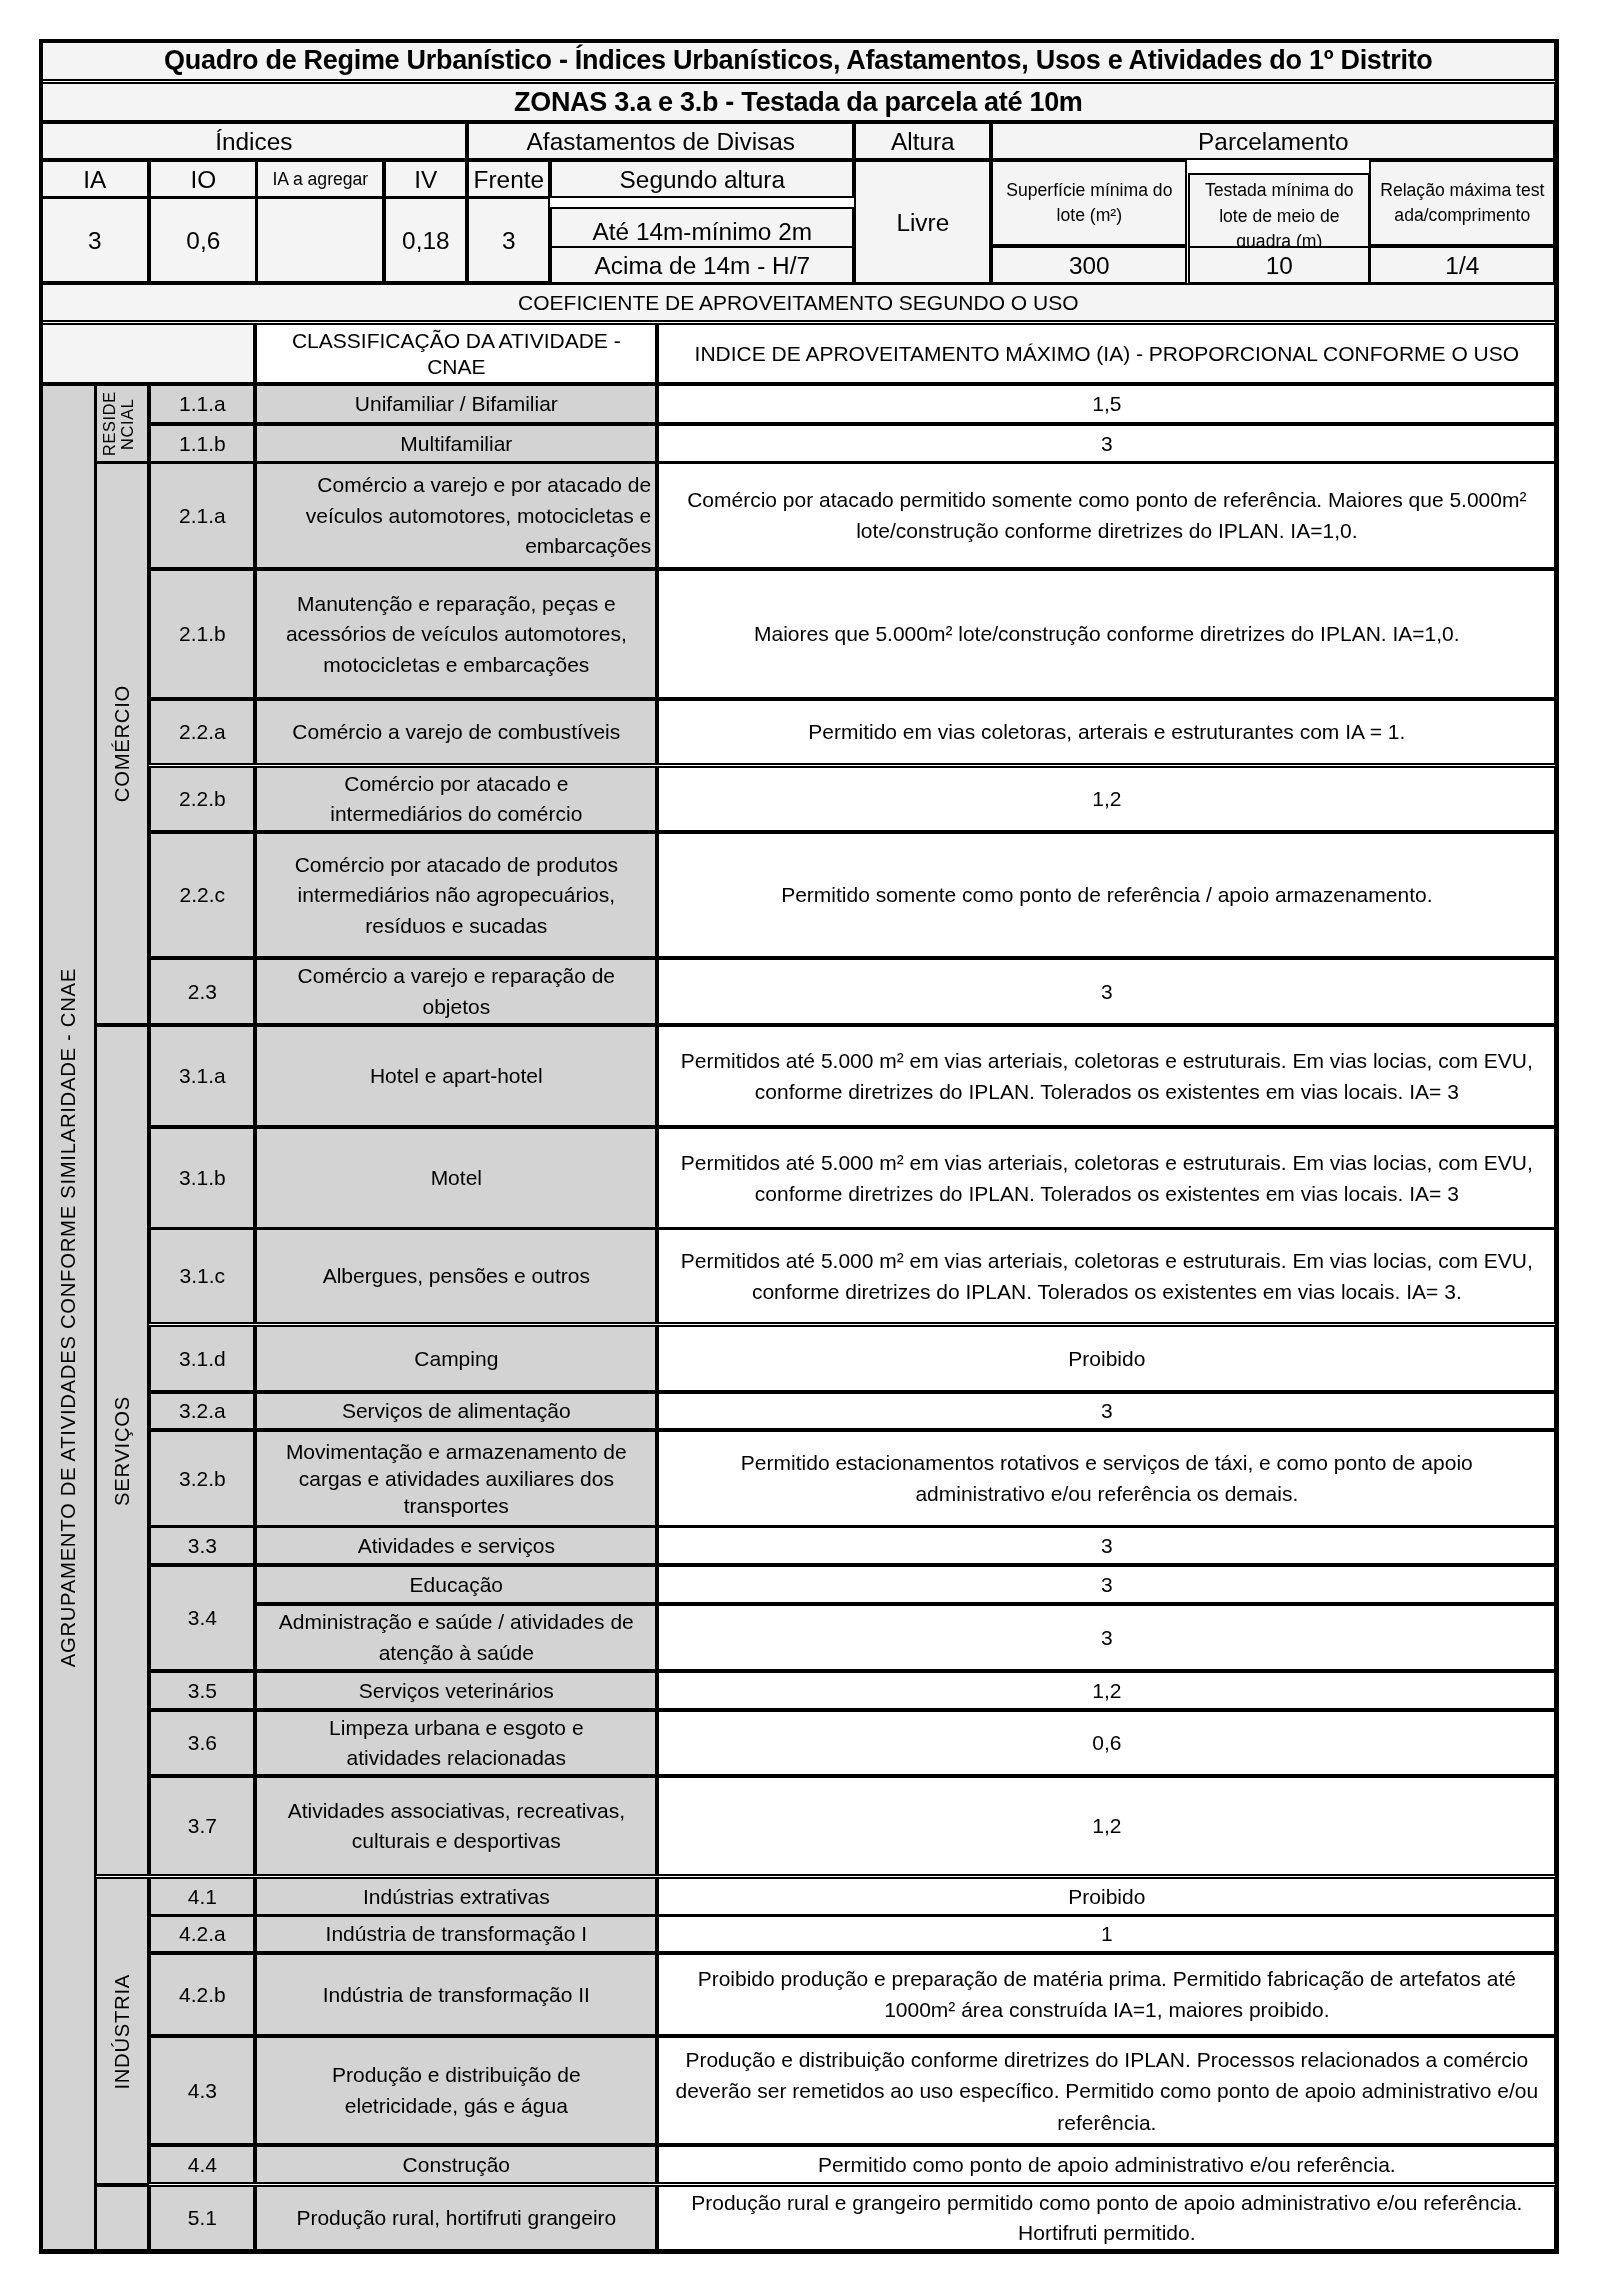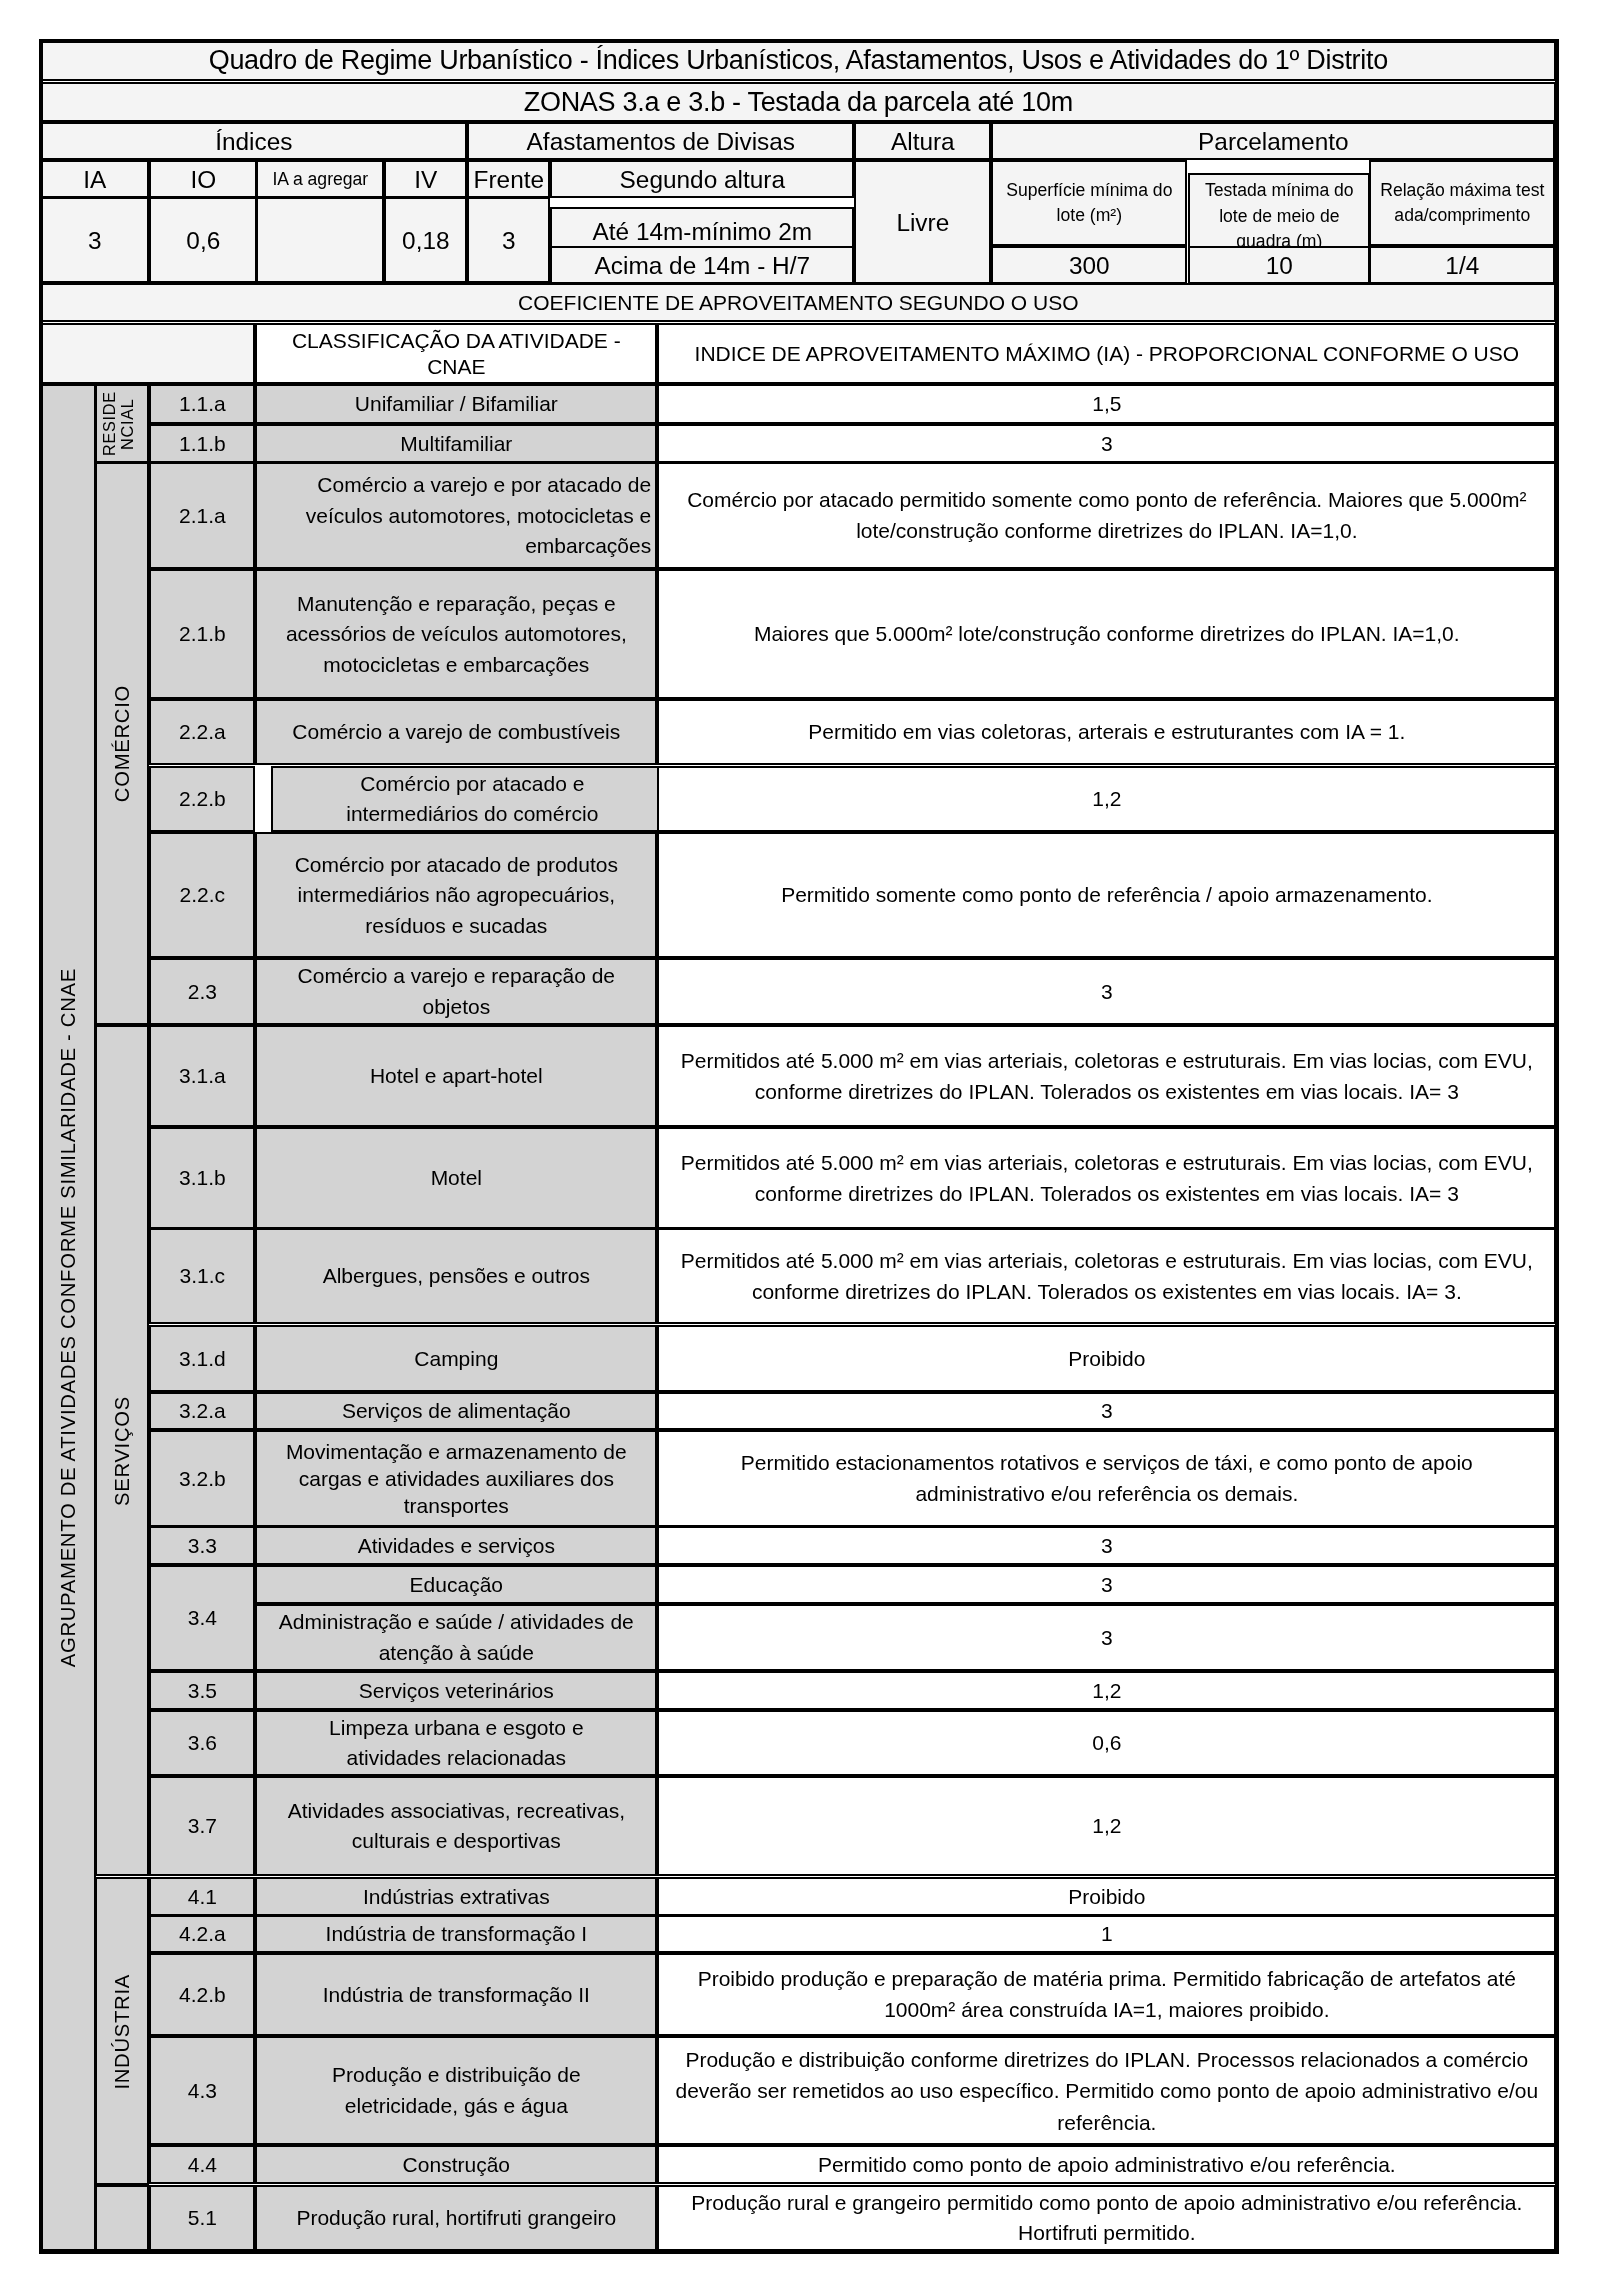--- a/index.html
+++ b/index.html
@@ -1,21 +1,21 @@
 <!DOCTYPE html>
 <html style="font-size:10.8px"><head>
 <meta charset="utf-8">
 <style>
   html,body{margin:0;padding:0;background:#ffffff;}
   body{width:1600px;height:2295px;position:relative;overflow:hidden;font-family:"Liberation Sans","DejaVu Sans",sans-serif;color:#000;}
   .c{position:absolute;box-sizing:border-box;display:flex;align-items:center;justify-content:center;text-align:center;border:2px solid #000;margin:-0.7px 0 0 -0.7px;line-height:1.45;padding:0 4.1px;}
   .lt{background:#f4f4f4;}
   .wh{background:#ffffff;}
   .gr{background:#d3d3d3;}
-  .t1{font-size:27px;font-weight:normal;letter-spacing:-0.3px;}
+  .t1{font-size:27px;font-weight:bold;letter-spacing:-0.3px;}
   .t2{font-size:24.4px;}
   .t3{font-size:21px;}
   .t4{font-size:17.6px;}
   .vert{writing-mode:vertical-rl;transform:rotate(180deg);}
   .vlab{font-size:20.3px;letter-spacing:0.7px;white-space:nowrap;}
   .vlabs{font-size:16.3px;letter-spacing:0.7px;line-height:1.1;}
   .outer{position:absolute;left:39px;top:39px;width:1520px;height:2215px;border:4.1px solid #000;box-sizing:border-box;pointer-events:none;}
 </style>
 </head>
 <body>
@@ -90,21 +90,21 @@
 
 <div class="c gr t3" style="left:150px;top:570px;width:106px;height:130px;">2.1.b</div>
 <div class="c gr t3" style="left:256px;top:570px;width:402px;height:130px;">Manutenção e reparação, peças e acessórios de veículos automotores, motocicletas e embarcações</div>
 <div class="c wh t3" style="left:658px;top:570px;width:899px;height:130px;">Maiores que 5.000m² lote/construção conforme diretrizes do IPLAN. IA=1,0.</div>
 
 <div class="c gr t3" style="left:150px;top:700px;width:106px;height:66px;">2.2.a</div>
 <div class="c gr t3" style="left:256px;top:700px;width:402px;height:66px;">Comércio a varejo de combustíveis</div>
 <div class="c wh t3" style="left:658px;top:700px;width:899px;height:66px;">Permitido em vias coletoras, arterais e estruturantes com IA = 1.</div>
 
 <div class="c gr t3" style="left:150px;top:767px;width:106px;height:66px;">2.2.b</div>
-<div class="c gr t3" style="left:272px;top:767px;width:402px;height:66px;padding:0 34px;">Comércio por atacado e intermediários do comércio</div>
+<div class="c gr t3" style="left:256px;top:767px;width:402px;height:66px;padding:0 34px;">Comércio por atacado e intermediários do comércio</div>
 <div class="c wh t3" style="left:658px;top:767px;width:899px;height:66px;">1,2</div>
 
 <div class="c gr t3" style="left:150px;top:833px;width:106px;height:126px;">2.2.c</div>
 <div class="c gr t3" style="left:256px;top:833px;width:402px;height:126px;padding:0 13.5px;">Comércio por atacado de produtos intermediários não agropecuários, resíduos e sucadas</div>
 <div class="c wh t3" style="left:658px;top:833px;width:899px;height:126px;">Permitido somente como ponto de referência / apoio armazenamento.</div>
 
 <div class="c gr t3" style="left:150px;top:959px;width:106px;height:67px;">2.3</div>
 <div class="c gr t3" style="left:256px;top:959px;width:402px;height:67px;padding:0 13.5px;">Comércio a varejo e reparação de objetos</div>
 <div class="c wh t3" style="left:658px;top:959px;width:899px;height:67px;">3</div>
 

